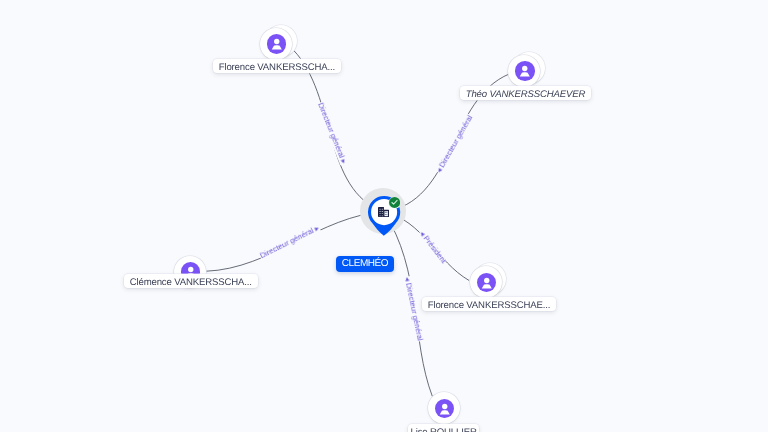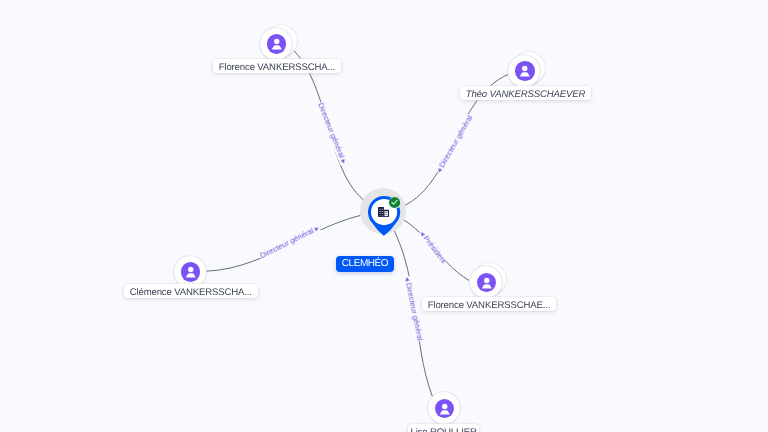--- a/index.html
+++ b/index.html
@@ -165,21 +165,21 @@
 
   <div class="node">
     <div class="pcircle" style="left:173.7px; top:255.9px;">
       <div class="pavatar">
         <svg width="19.6" height="19.6" viewBox="0 0 20 20">
             <circle cx="9.95" cy="7.6" r="2.75" fill="#fff"></circle>
             <path d="M7.05 12.1 C7.75 11.2 12.2 11.2 12.9 12.1 L15.1 15.9 L4.85 15.9 Z" fill="#fff"></path>
           </svg>
       </div>
     </div>
-    <div class="nodelabel" style="left:123.6px; top:284px;">Clémence VANKERSSCHA...</div>
+    <div class="nodelabel" style="left:123.6px; top:274px;">Clémence VANKERSSCHA...</div>
   </div>
 
   <div class="node">
     <div class="pcircle back" style="left:473.8px; top:263px;"></div>
     <div class="pcircle" style="left:469.6px; top:266px;">
       <div class="pavatar">
         <svg width="19.6" height="19.6" viewBox="0 0 20 20">
             <circle cx="9.95" cy="7.6" r="2.75" fill="#fff"></circle>
             <path d="M7.05 12.1 C7.75 11.2 12.2 11.2 12.9 12.1 L15.1 15.9 L4.85 15.9 Z" fill="#fff"></path>
           </svg>

